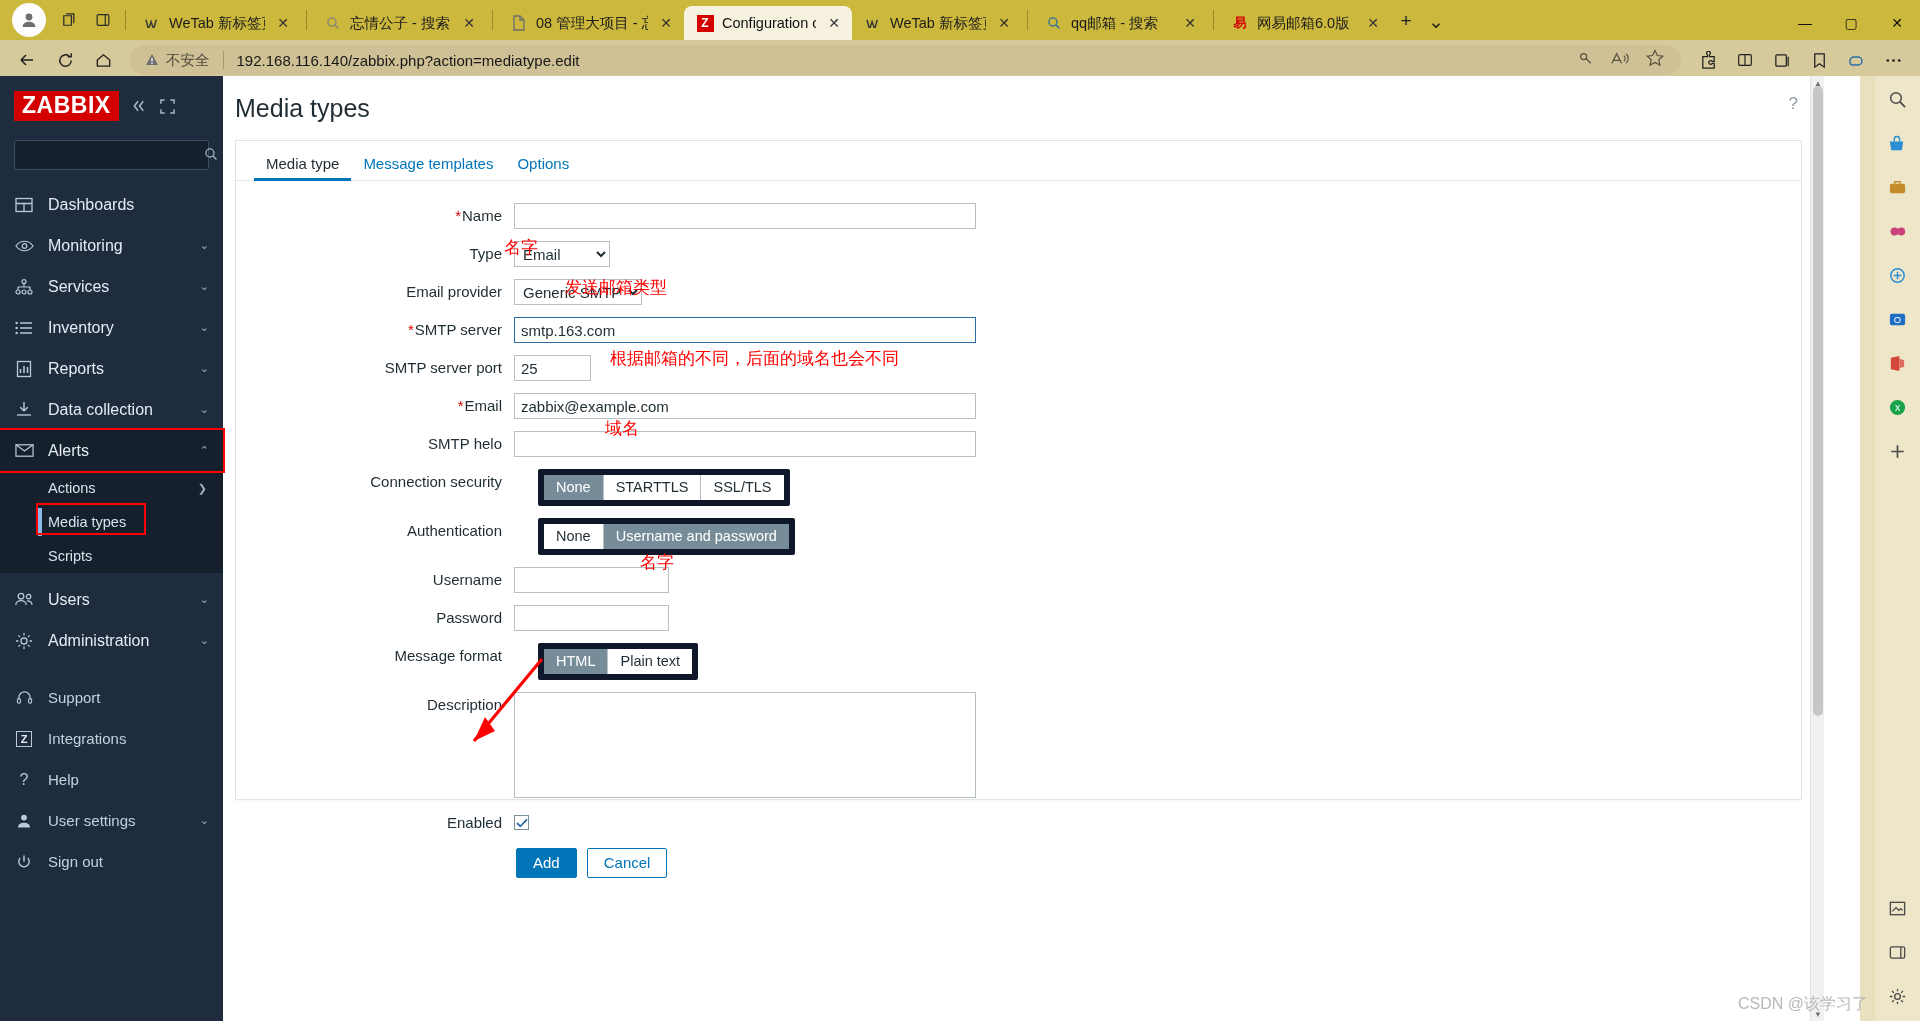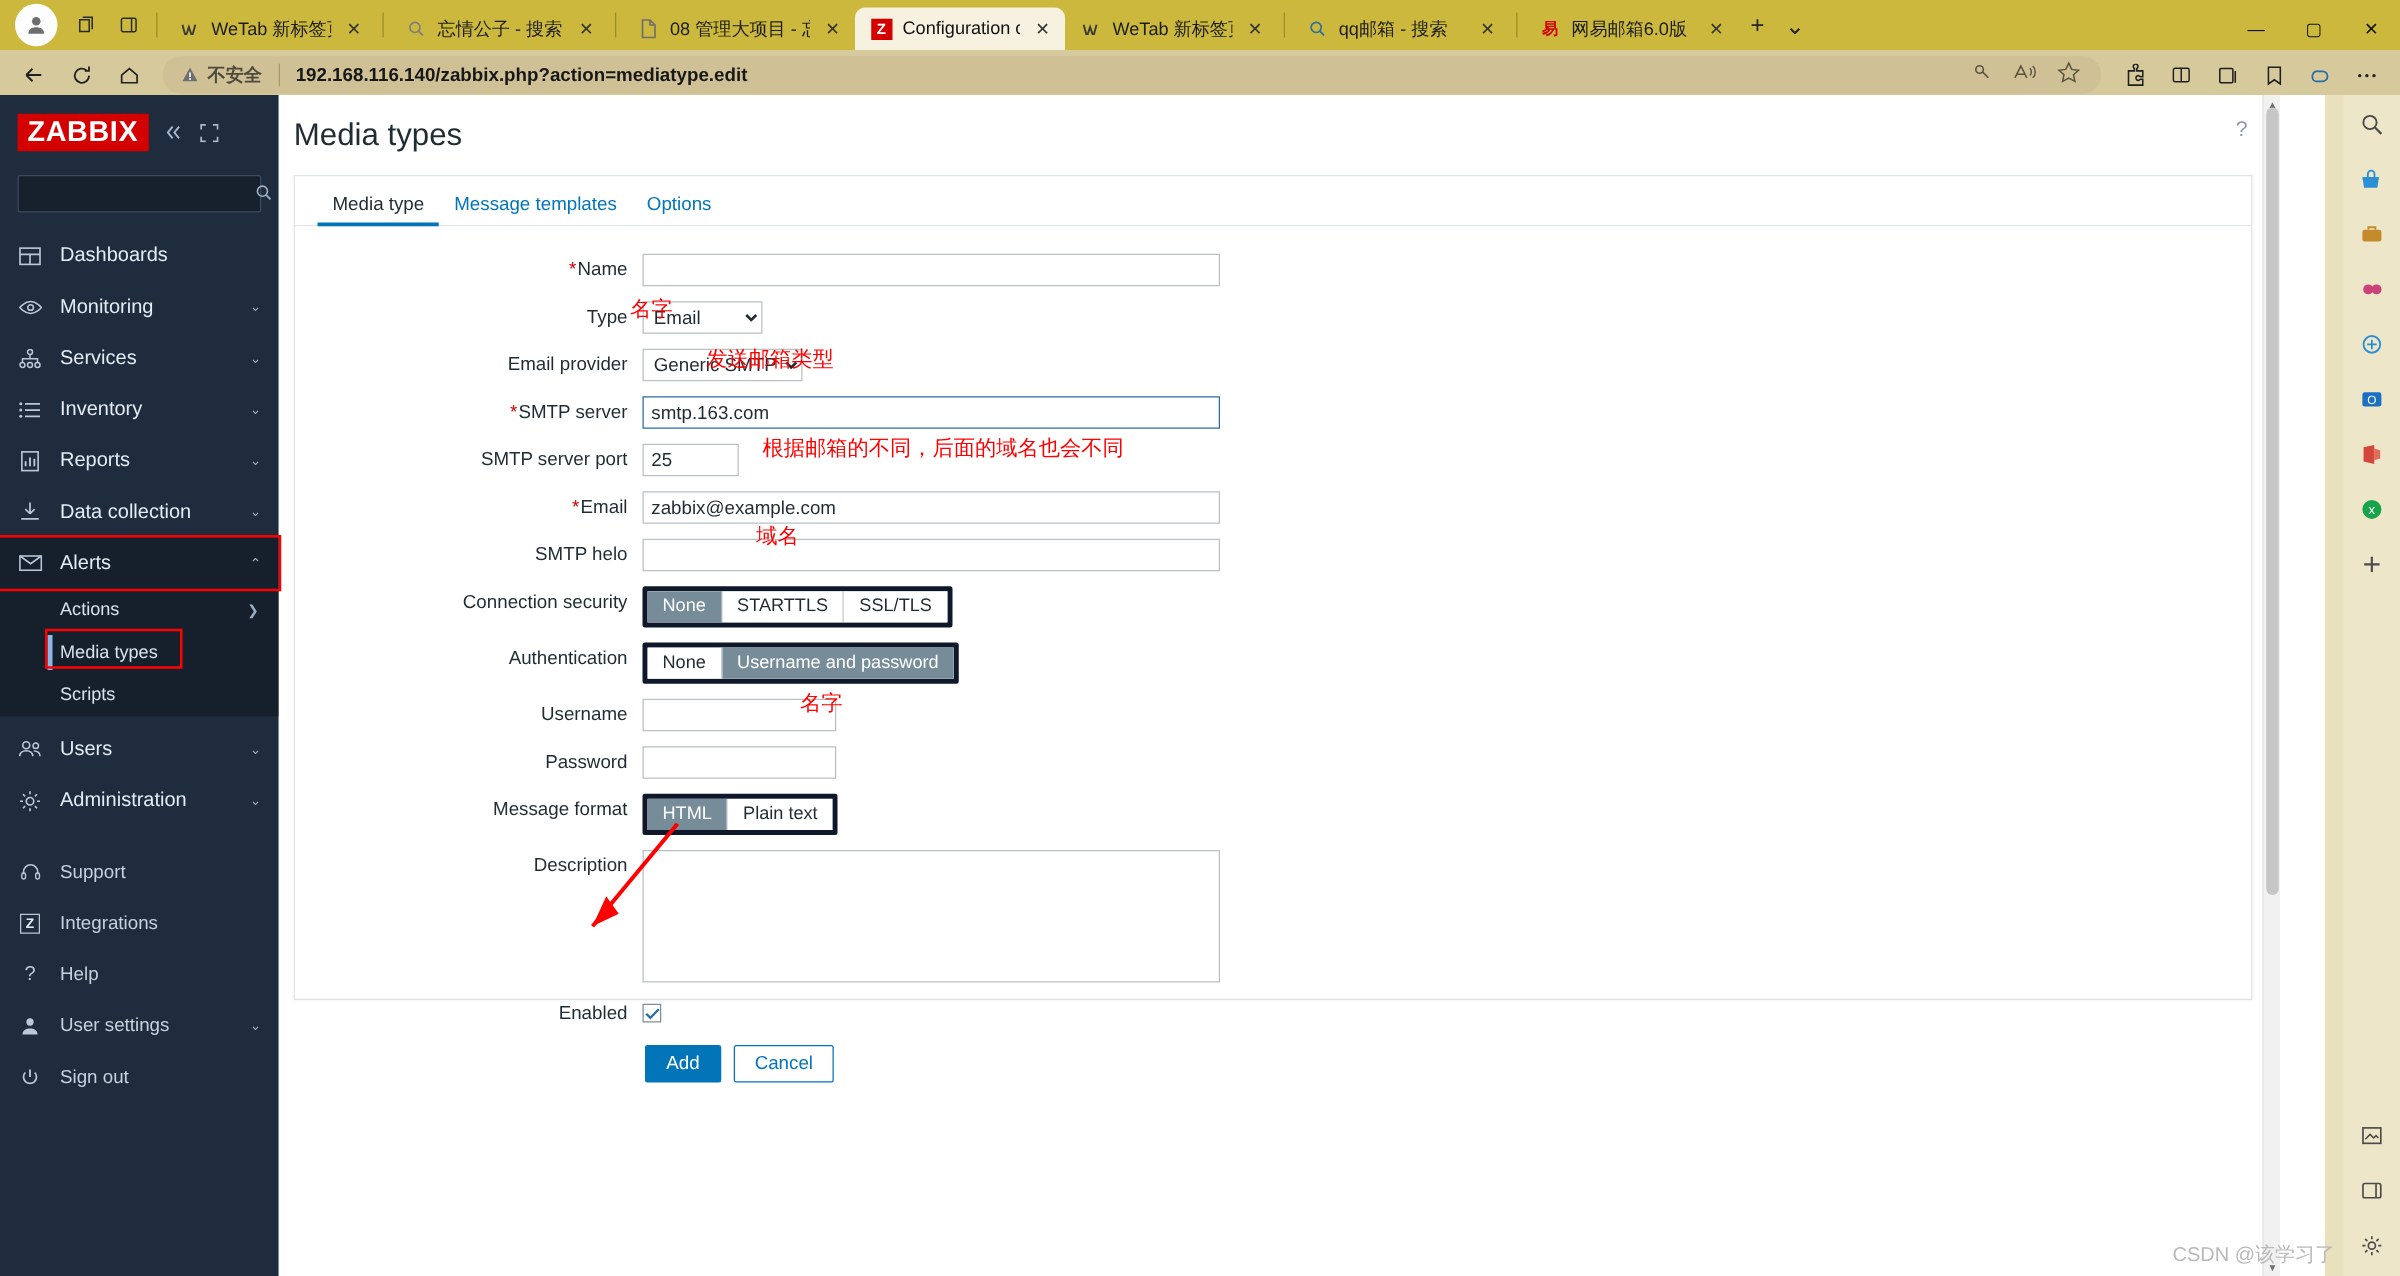--- a/index.html
+++ b/index.html
@@ -55,21 +55,21 @@
     color: #222; font-size: 19px;
   }
   .winctl { display: flex; align-items: flex-start; margin-left: auto; flex: 0 0 auto;}
   .winctl div {
     width: 46px; height: 34px; display: flex; align-items: center; justify-content: center;
     font-size: 14px; color: #111;
   }
 
   .navbar {
     height: 40px; background: #d9ccа0; display: flex; align-items: center;
-    padding: 12px 10px; gap: 4px; background: #d6c99c; font-weight: bold;
+    padding: 12px 10px; gap: 4px; background: #d6c99c;
   }
   .nav-btn {
     width: 34px; height: 30px; display: flex; align-items: center; justify-content: center;
     color: #1f1f1f;
   }
   .omnibox {
     flex: 1 1 auto; height: 30px; background: #cfc195; border-radius: 15px;
     display: flex; align-items: center; padding: 0 6px 0 14px; gap: 6px;
     margin-left: 6px; position: relative;
   }
@@ -192,21 +192,21 @@
     font-family: "Liberation Sans", sans-serif; outline: none;
   }
   input.ti.focus { border: 1px solid #2a6ca6; }
   input.w-lg { width: 462px; }
   input.w-sm { width: 77px; }
   input.w-md { width: 155px; }
   select.sel {
     height: 26px; border: 1px solid #b8c0c4; background: #fff; font-size: 15px;
     padding: 0 4px; color: #1f2c33; font-family: "Liberation Sans", sans-serif;
   }
-  .radioset { display: flex; border: 4px solid #0f172a; border-radius: 2px; overflow: hidden; }
+  .radioset { display: flex; border: 6px solid #0f172a; border-radius: 2px; overflow: hidden; margin-left: 24px; }
   .radioset > div {
     font-size: 14.5px; padding: 4px 12px 5px 12px; color: #1f2c33; background: #fff;
     border-right: 1px solid #b8c0c4; line-height: 16px;
   }
   .radioset > div:last-child { border-right: 0; }
   .radioset > div.on { background: #768d99; color: #fff; }
   textarea.ta {
     width: 462px; height: 106px; border: 1px solid #b8c0c4; resize: none;
     font-family: "Liberation Sans", sans-serif; font-size: 15px; outline: none;
   }

